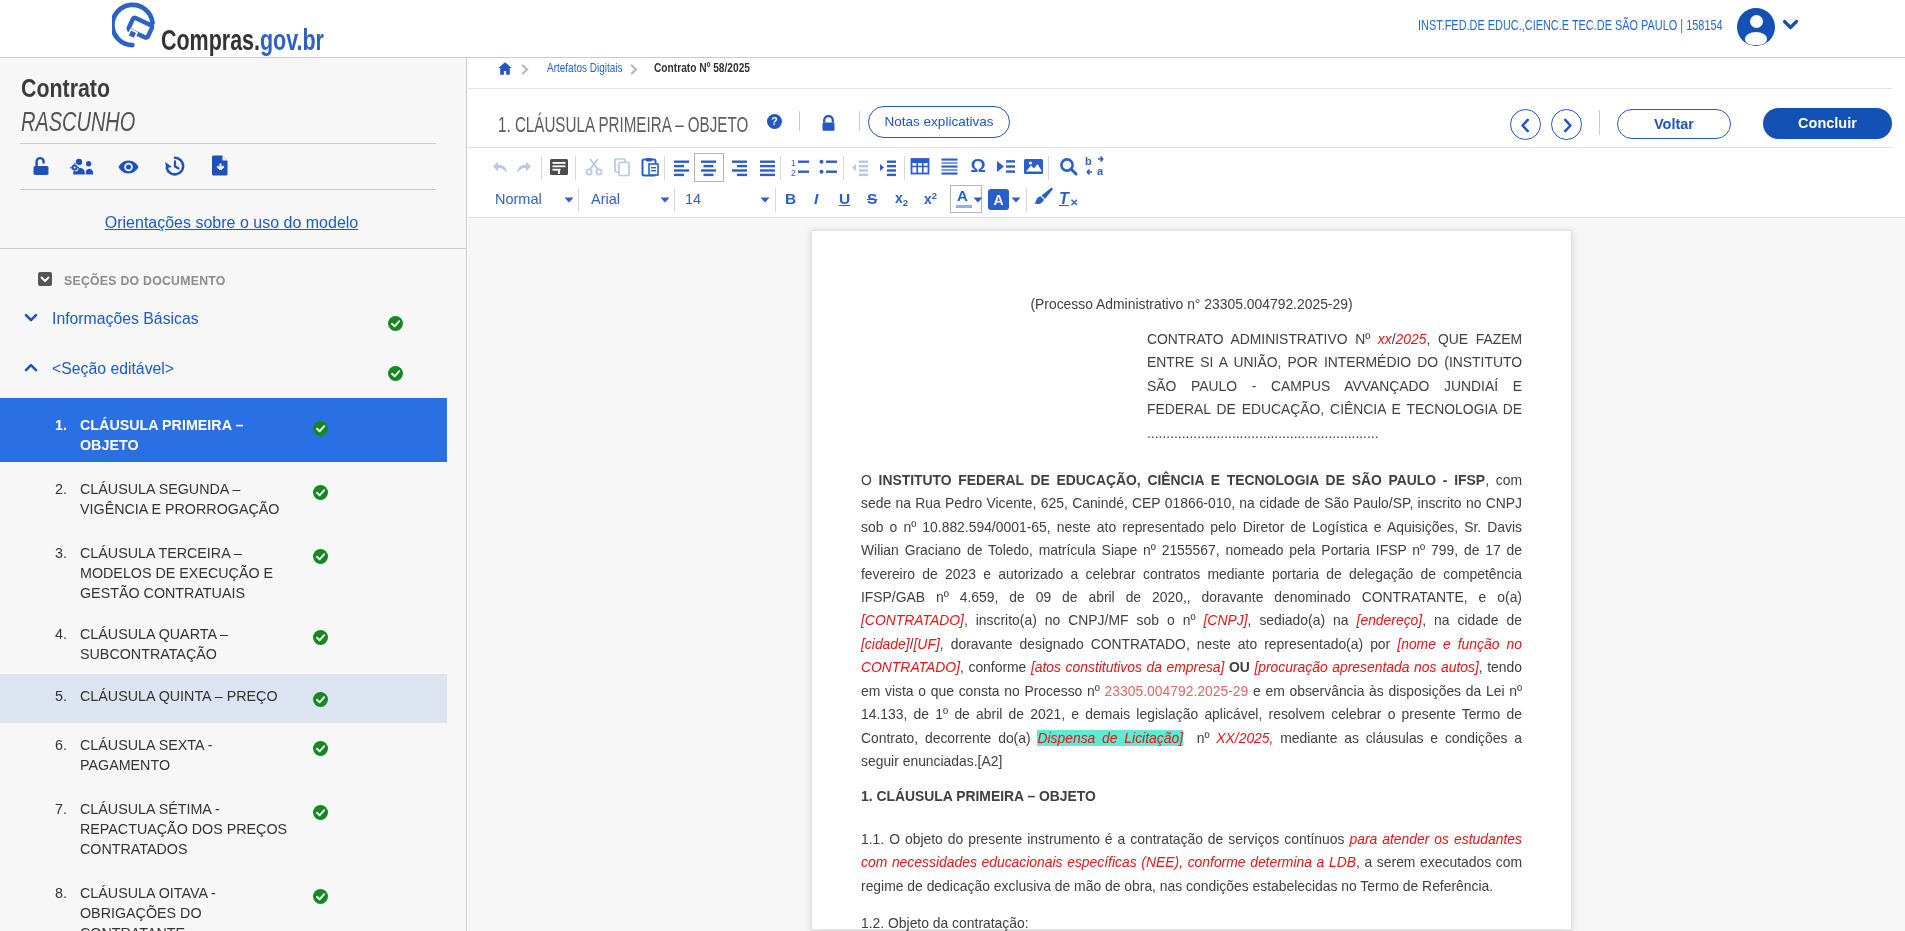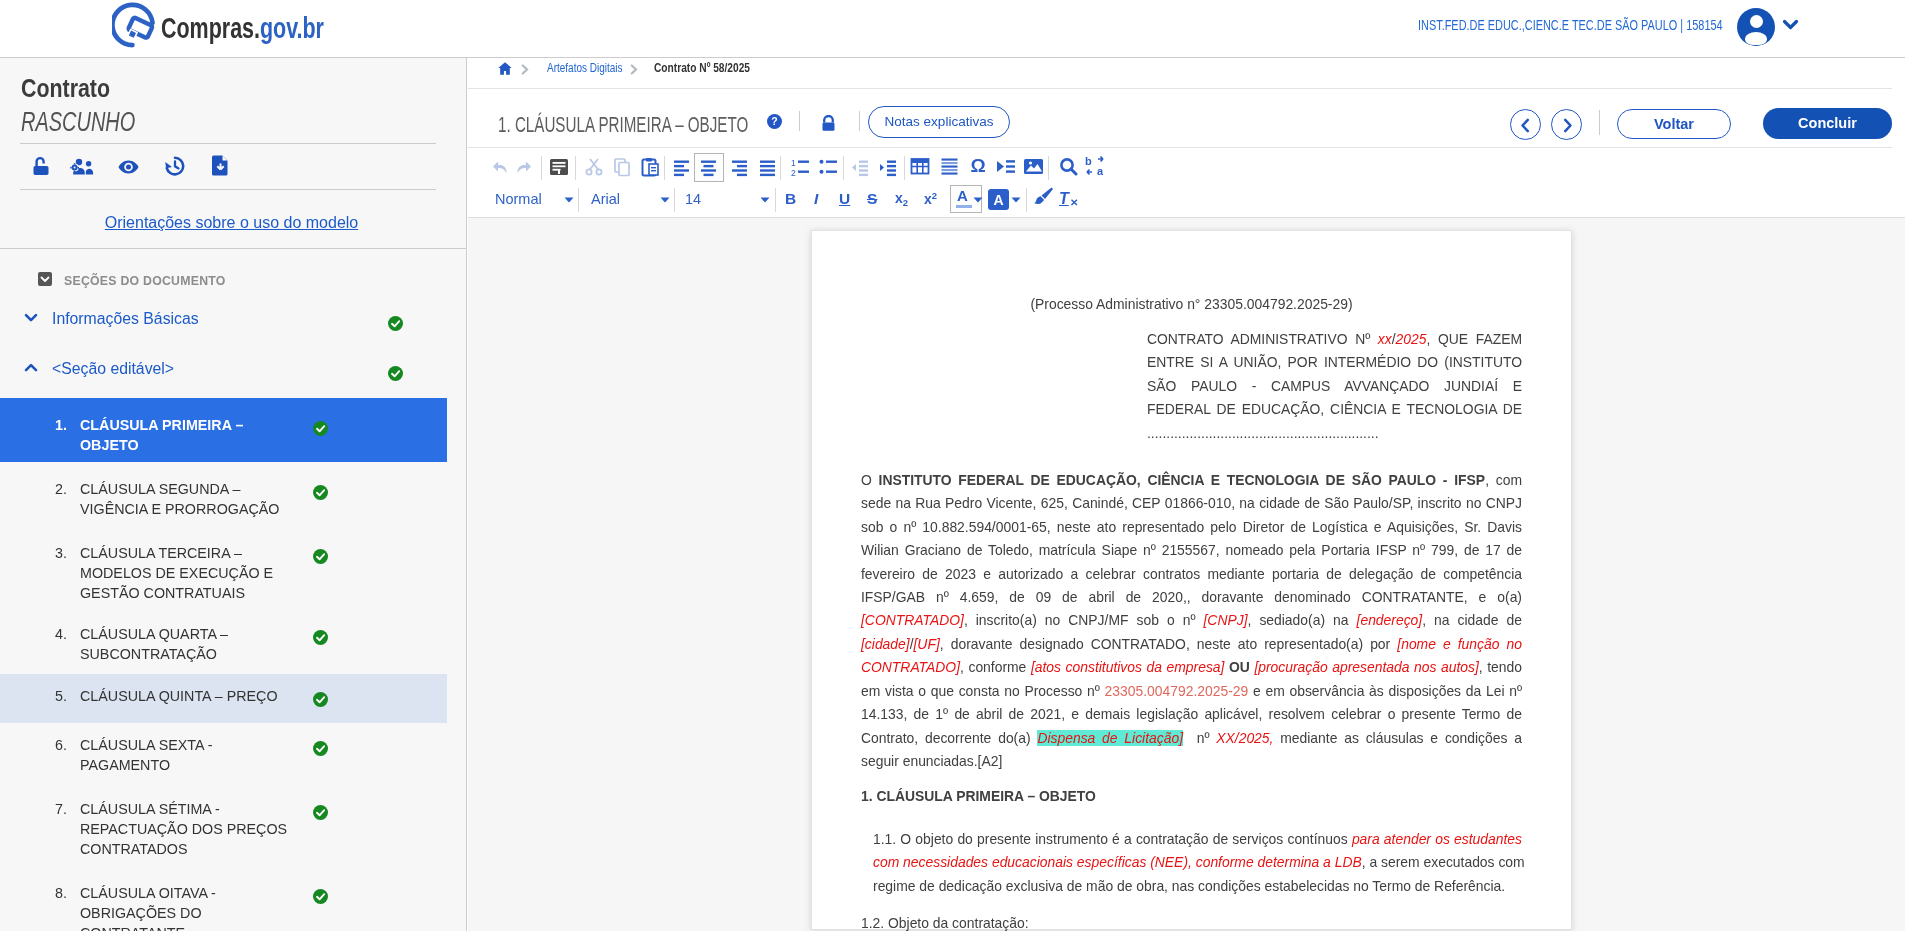--- a/index.html
+++ b/index.html
@@ -1,21 +1,21 @@
 <!DOCTYPE html>
 <html lang="pt-br"><head>
 <meta charset="utf-8">
 <title>Compras.gov.br</title>
 <style>
 * { margin:0; padding:0; box-sizing:border-box; }
 html,body { width:1905px; height:931px; overflow:hidden; font-family:"Liberation Sans", sans-serif; background:#fff; }
 .abs { position:absolute; }
 .sx { display:inline-block; transform-origin:0 50%; white-space:nowrap; }
 #hdr { position:absolute; left:0; top:0; width:1905px; height:58px; background:#fff; border-bottom:1px solid #ccc; z-index:9; }
-#logoTxt { position:absolute; left:161px; top:12px; font-size:29px; font-weight:bold; color:#333; }
+#logoTxt { position:absolute; left:161px; top:24px; font-size:29px; font-weight:bold; color:#333; }
 #logoTxt b { color:#2b62c4; }
 #instTxt { position:absolute; left:1418px; top:16px; font-size:15px; color:#2269d5; }
 #avatar { position:absolute; left:1737px; top:8px; width:38px; height:38px; border-radius:50%; background:#1351b4; overflow:hidden; }
 #avatar .hd { position:absolute; left:12.5px; top:7px; width:13px; height:13px; border-radius:50%; background:#fff; }
 #avatar .sh { position:absolute; left:8px; top:24px; width:22px; height:13px; border-radius:50% 50% 42% 42%; background:#fff; }
 #side { position:absolute; left:0; top:58px; width:467px; height:873px; background:#f7f7f8; border-right:1px solid #ccc; }
 .shr { position:absolute; left:20px; width:416px; height:0; border-top:1px solid #ccc; }
 .fullhr { position:absolute; left:0; width:467px; border-top:1px solid #ccc; }
 .sitem { position:absolute; font-size:14.3px; line-height:20px; color:#333; }
 .snum { position:absolute; width:22px; text-align:right; }
@@ -411,19 +411,19 @@
 <div class="jl">IFSP/GAB nº 4.659, de 09 de abril de 2020,, doravante denominado CONTRATANTE, e o(a)</div>
 <div class="jl"><span class="red">[CONTRATADO]</span>, inscrito(a) no CNPJ/MF sob o nº <span class="red">[CNPJ]</span>, sediado(a) na <span class="red">[endereço]</span>, na cidade de</div>
 <div class="jl"><span class="red">[cidade]</span>/<span class="red">[UF]</span>, doravante designado CONTRATADO, neste ato representado(a) por <span class="red">[nome e função no</span></div>
 <div class="jl"><span class="red">CONTRATADO]</span>, conforme <span class="red">[atos constitutivos da empresa]</span> <b>OU</b> <span class="red">[procuração apresentada nos autos]</span>, tendo</div>
 <div class="jl">em vista o que consta no Processo nº <span class="redp">23305.004792.2025-29</span> e em observância às disposições da Lei nº</div>
 <div class="jl">14.133, de 1º de abril de 2021, e demais legislação aplicável, resolvem celebrar o presente Termo de</div>
 <div class="jl">Contrato, decorrente do(a) <span class="red hl">Dispensa de Licitação]</span>&nbsp; nº <span class="red">XX/2025,</span> mediante as cláusulas e condições a</div>
 <div>seguir enunciadas.[A2]</div>
 </div>
 <p style="font-weight:bold;margin-top:11.5px;">1. CLÁUSULA PRIMEIRA – OBJETO</p>
-<div style="margin-top:19.6px;margin-left:12px;">
+<div style="margin-top:19.6px;">
 <div class="jl">1.1. O objeto do presente instrumento é a contratação de serviços contínuos <span class="red">para atender os estudantes</span></div>
 <div class="jl"><span class="red">com necessidades educacionais específicas (NEE), conforme determina a LDB</span>, a serem executados com</div>
 <div>regime de dedicação exclusiva de mão de obra, nas condições estabelecidas no Termo de Referência.</div>
 </div>
 <p style="margin-top:13.8px;">1.2. Objeto da contratação:</p>
 </div>
   </div>
 </body></html>

